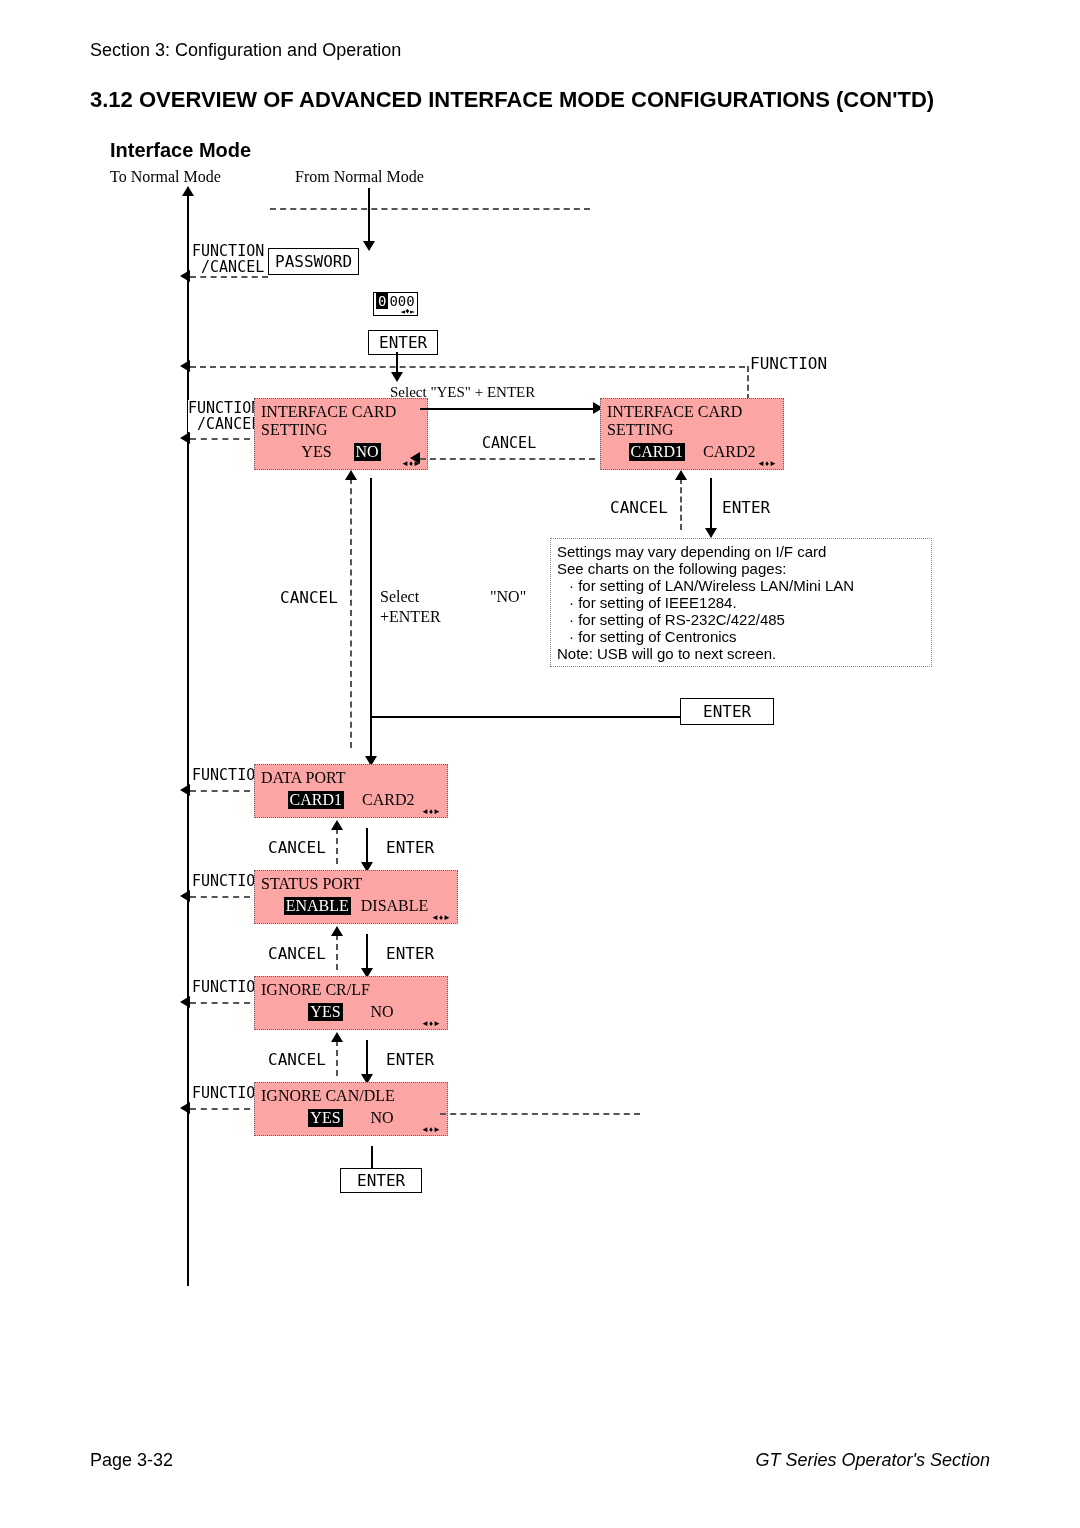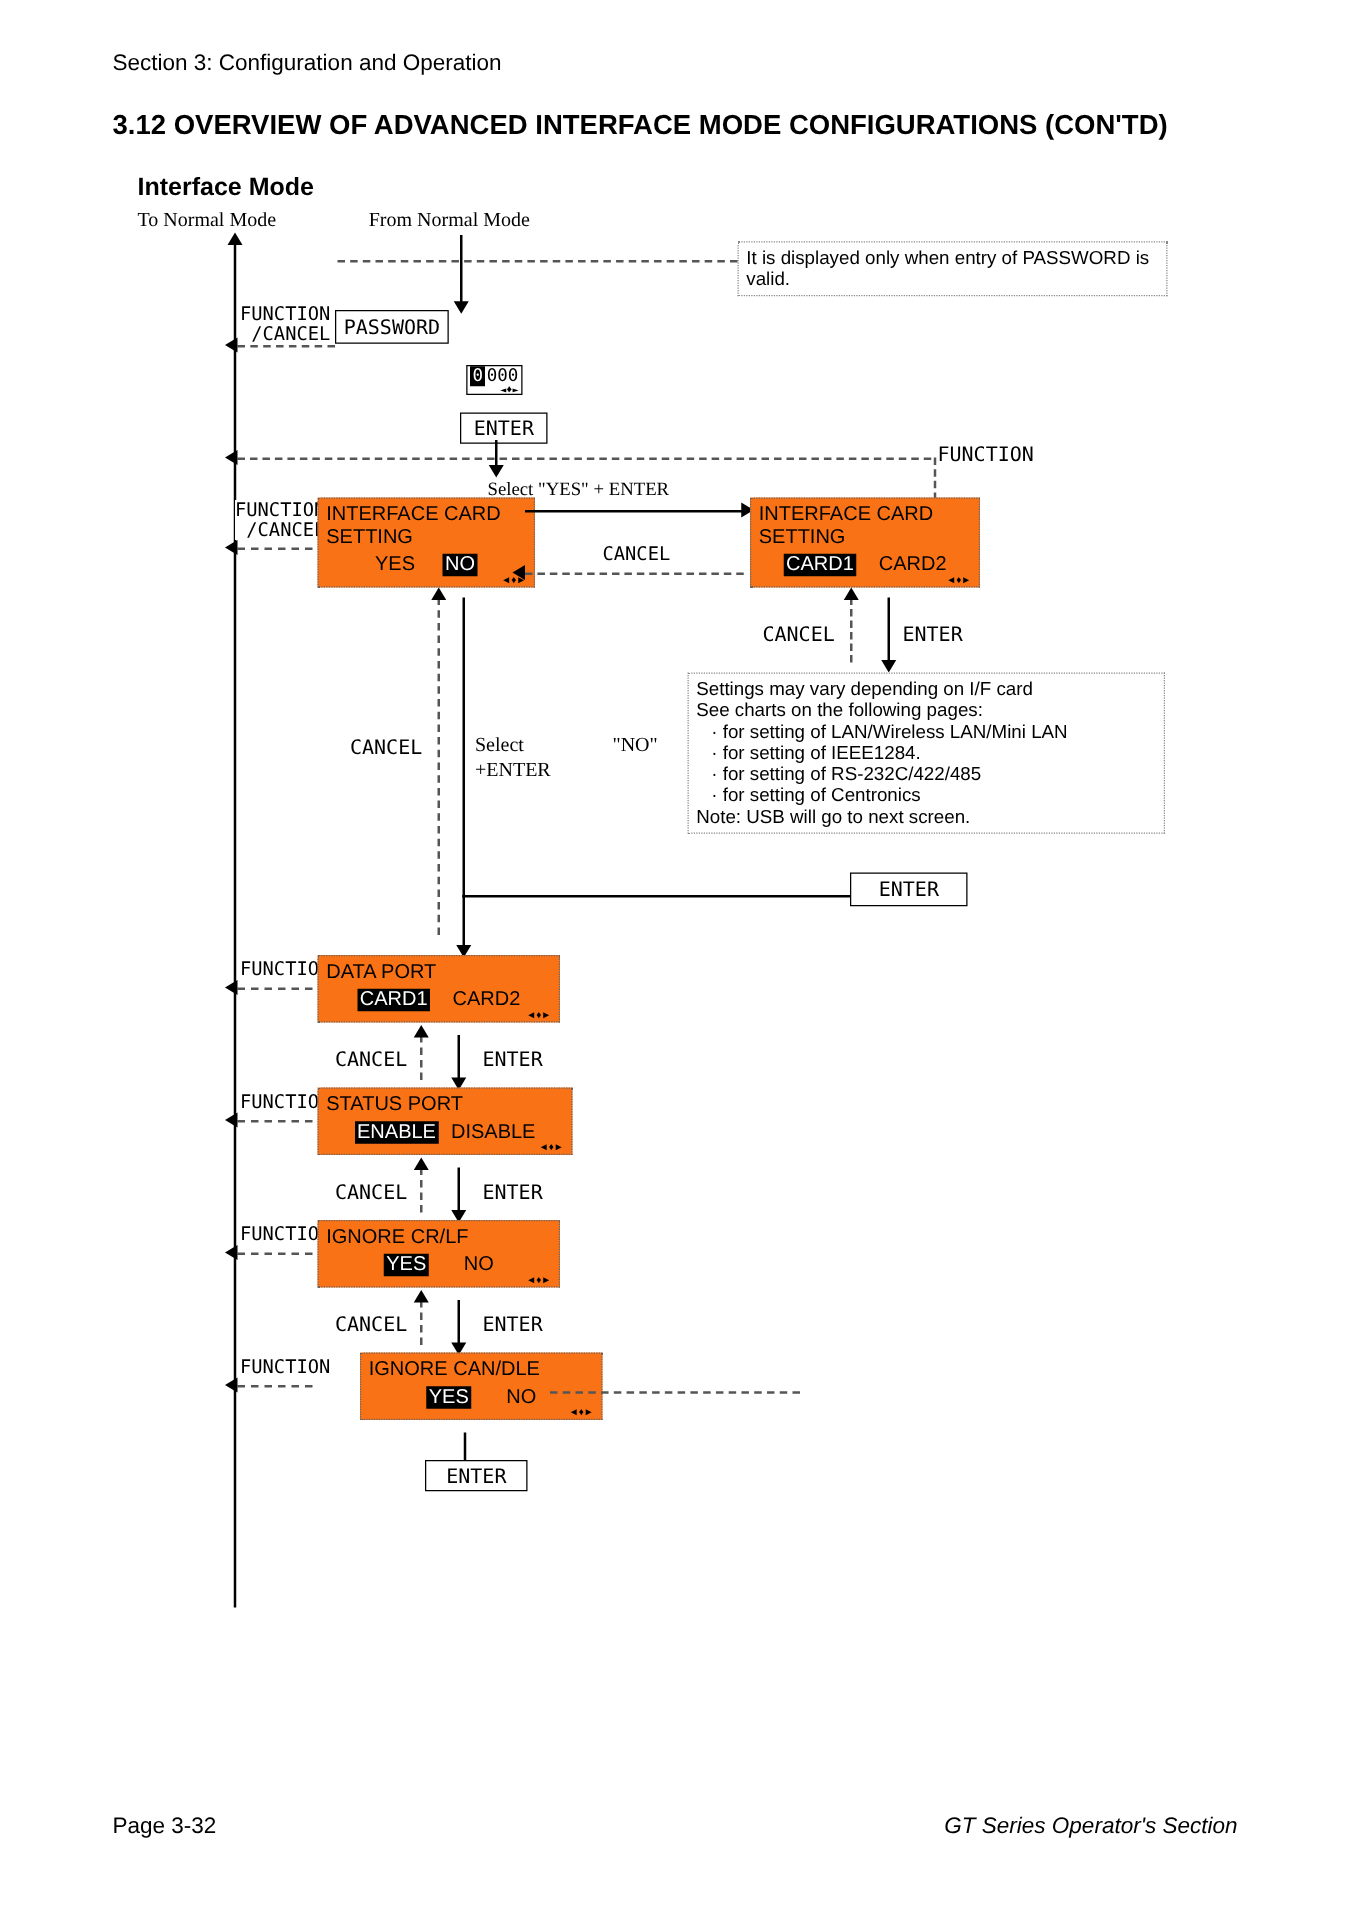--- a/index.html
+++ b/index.html
@@ -36,22 +36,22 @@
   .boxed {
     border: 1px solid #000;
     background: #fff;
     font-family: monospace;
     font-size: 16px;
     position: absolute;
     white-space: nowrap;
   }
   .dotted-box {
     border: 1px dotted #666;
-    background: #f97316;
-    font-family: Liberation Sans, sans-serif;
+    background: #fca5a5;
+    font-family: Liberation Serif, serif;
     font-size: 16px;
     position: absolute;
     white-space: nowrap;
   }
   .dotted-note {
     border: 1px dotted #888;
     position: absolute;
     font-size: 15px;
     padding: 4px 6px;
     background: #fff;
@@ -101,23 +101,20 @@
 
     <div class="label serif" style="left:20px; top:0;">To Normal Mode</div>
     <div class="label serif" style="left:205px; top:0;">From Normal Mode</div>
 
     <div class="ah-up" style="left:92px; top:18px;"></div>
     <div class="vline" style="left:97px; top:28px; height:1090px;"></div>
 
     <div class="vline" style="left:278px; top:20px; height:55px;"></div>
     <div class="ah-down" style="left:273px; top:73px;"></div>
 
-    <div class="dotted-note" style="left:500px; top:25px; width:330px;">
-      <span>It is displayed only when entry of PASSWORD is valid.</span>
-    </div>
     <div class="hdash" style="left:180px; top:40px; width:320px;"></div>
 
     <div class="label" style="left:102px; top:75px; line-height:16px; font-size:15px; white-space:pre;">FUNCTION
  /CANCEL</div>
 
     <div class="boxed" style="left:178px; top:80px; padding:3px 6px;">
       <span>PASSWORD</span>
     </div>
     <div class="hdash" style="left:100px; top:108px; width:78px;"></div>
     <div class="ah-left" style="left:90px; top:102px;"></div>
@@ -253,21 +250,21 @@
     <div class="label" style="left:178px; top:882px;">CANCEL</div>
     <div class="label" style="left:296px; top:882px;">ENTER</div>
     <div class="vdash" style="left:246px; top:872px; height:36px;"></div>
     <div class="ah-up" style="left:241px; top:864px;"></div>
     <div class="vline" style="left:276px; top:872px; height:36px;"></div>
     <div class="ah-down" style="left:271px; top:906px;"></div>
 
     <div class="label" style="left:102px; top:916px; font-size:15px;">FUNCTION</div>
     <div class="hdash" style="left:100px; top:940px; width:60px;"></div>
     <div class="ah-left" style="left:90px; top:934px;"></div>
-    <div class="dotted-box" style="left:164px; top:914px; width:180px; padding:4px 6px 2px 6px;margin-left:34px;">
+    <div class="dotted-box" style="left:164px; top:914px; width:180px; padding:4px 6px 2px 6px;">
       <div>IGNORE CAN/DLE</div>
       <div style="height:4px;"></div>
       <div style="display:flex; gap:28px; justify-content:center;">
         <span class="inv">YES</span>
         <span>NO</span>
       </div>
       <div style="font-size:8px; text-align:right; line-height:6px;">◄♦►</div>
     </div>
 
     <div class="hdash" style="left:350px; top:945px; width:200px;"></div>

